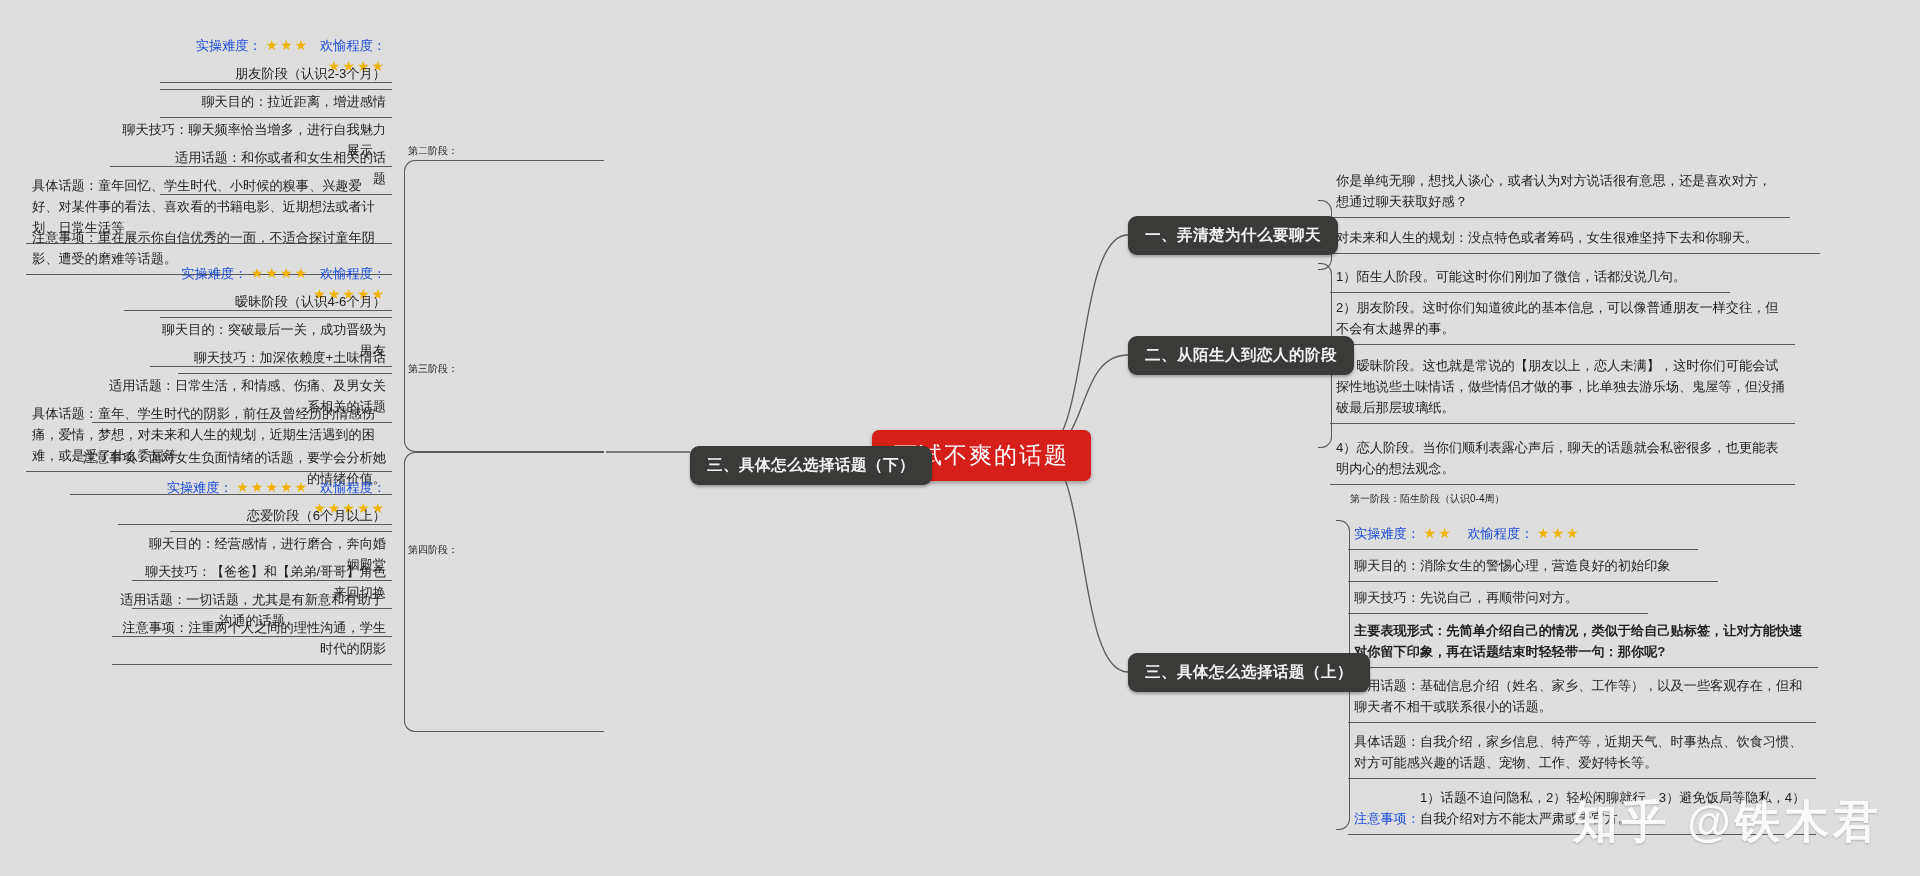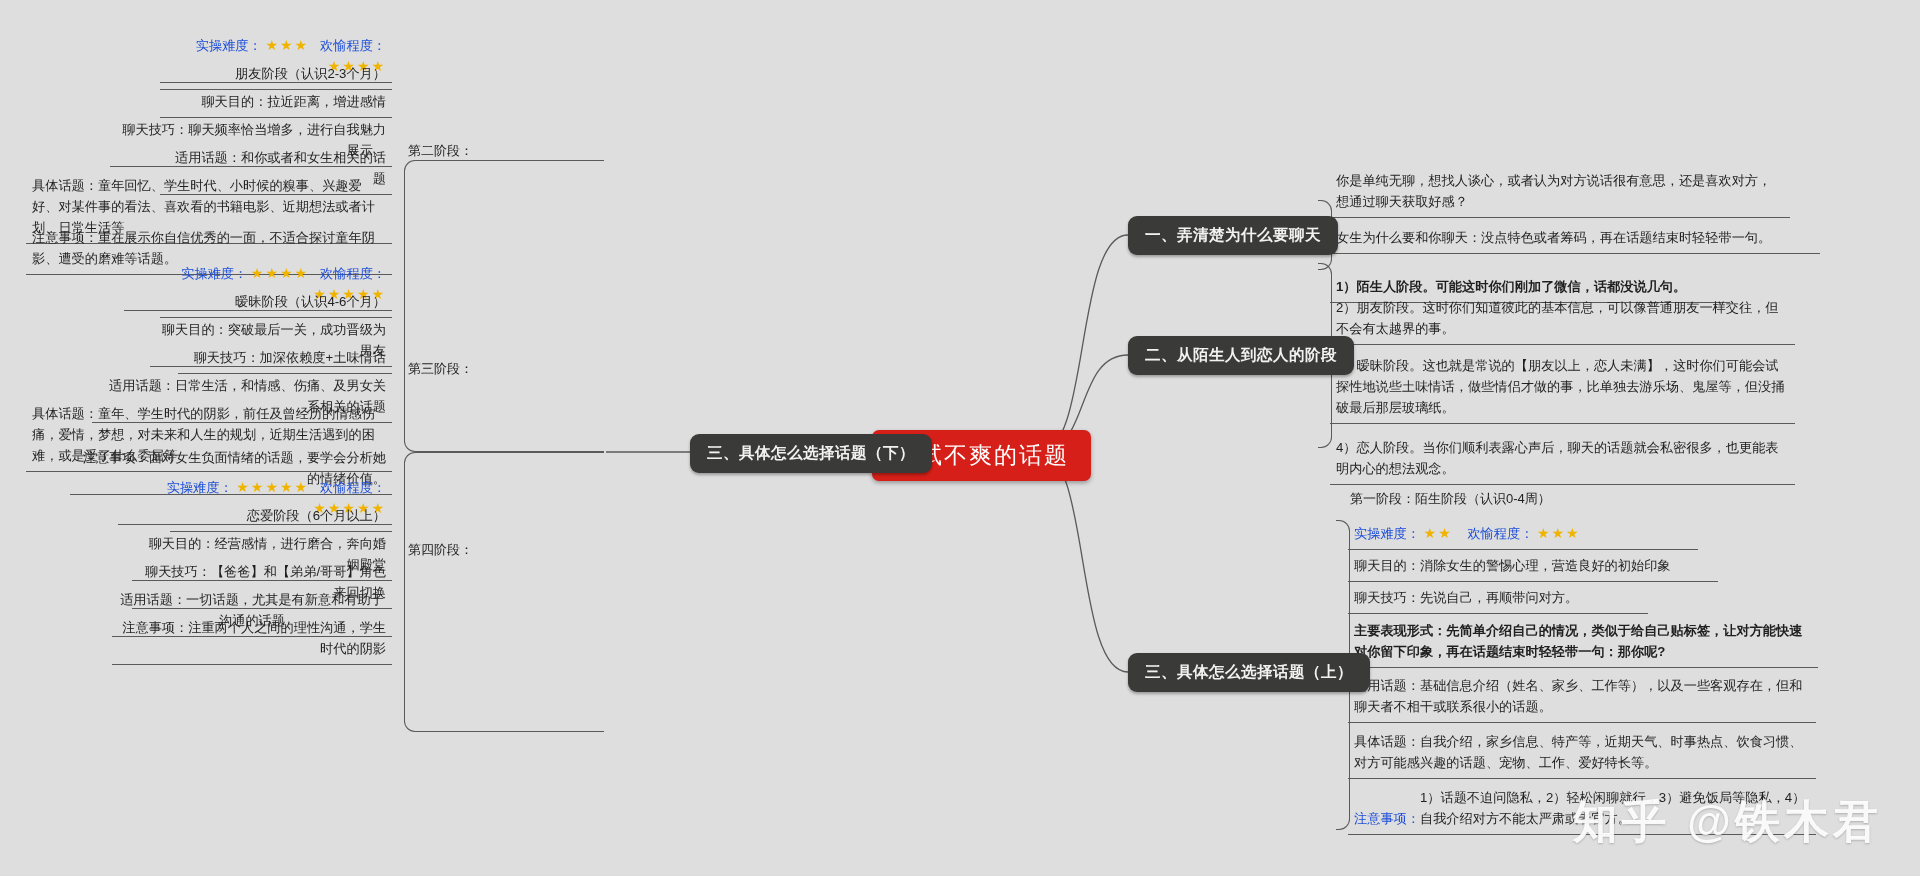--- a/index.html
+++ b/index.html
@@ -51,21 +51,21 @@
     padding:5px 6px 5px 6px;
     border-bottom:1.3px solid #5a5a5a;
     box-sizing:border-box;
     z-index:4;
   }
   .leaf.rt{text-align:right;}
 
   
   .plainlabel{
     position:absolute;
-    font-size:13px;
+    font-size:10px;
     color:#1f1f1f;
     line-height:21px;
     z-index:4;
     white-space:nowrap;
   }
 
   
   .bracket{
     position:absolute;
     border:1.3px solid #5a5a5a;
@@ -118,31 +118,31 @@
     <span>一、弄清楚为什么要聊天</span>
   </div>
   <div class="bracket right-open" style="left:1318px;top:200px;width:14px;height:70px;"></div>
   <svg class="links" viewBox="0 0 1920 876">
     <path d="M1307 235 L1318 235" stroke="#5a5a5a" stroke-width="1.3" fill="none"></path>
   </svg>
   <div class="leaf" style="left:1330px;top:165px;width:460px;">
     <span>你是单纯无聊，想找人谈心，或者认为对方说话很有意思，还是喜欢对方，想通过聊天获取好感？</span>
   </div>
   <div class="leaf" style="left:1330px;top:222px;width:490px;">
-    <span>女生为什么要和你聊天：没点特色或者筹码，再在话题结束时轻轻带一句。</span>
+    <span>对未来和人生的规划：没点特色或者筹码，女生很难坚持下去和你聊天。</span>
   </div>
 
   <div class="l1-node" style="left:1128px;top:336px;">
     <span>二、从陌生人到恋人的阶段</span>
   </div>
   <div class="bracket right-open" style="left:1318px;top:263px;width:14px;height:185px;"></div>
   <svg class="links" viewBox="0 0 1920 876">
     <path d="M1320 355 L1332 355" stroke="#5a5a5a" stroke-width="1.3" fill="none"></path>
   </svg>
-  <div class="leaf" style="left:1330px;top:271px;width:400px;font-weight:bold;">
+  <div class="leaf" style="left:1330px;top:261px;width:400px;">
     <span>1）陌生人阶段。可能这时你们刚加了微信，话都没说几句。</span>
   </div>
   <div class="leaf" style="left:1330px;top:292px;width:465px;">
     <span>2）朋友阶段。这时你们知道彼此的基本信息，可以像普通朋友一样交往，但不会有太越界的事。</span>
   </div>
   <div class="leaf" style="left:1330px;top:350px;width:465px;">
     <span>3）暧昧阶段。这也就是常说的【朋友以上，恋人未满】，这时你们可能会试探性地说些土味情话，做些情侣才做的事，比单独去游乐场、鬼屋等，但没捅破最后那层玻璃纸。</span>
   </div>
   <div class="leaf" style="left:1330px;top:432px;width:465px;">
     <span>4）恋人阶段。当你们顺利表露心声后，聊天的话题就会私密很多，也更能表明内心的想法观念。</span>
@@ -182,21 +182,21 @@
   </div>
   <div class="leaf" style="left:1348px;top:726px;width:468px;">
     <span>具体话题：自我介绍，家乡信息、特产等，近期天气、时事热点、饮食习惯、对方可能感兴趣的话题、宠物、工作、爱好特长等。</span>
   </div>
 
   <div class="leaf" style="left:1348px;top:782px;width:468px;">
     <span class="star-label" style="float:left;margin-top:21px;">注意事项：</span>
     <span style="display:block;margin-left:36px;">1）话题不迫问隐私，2）轻松闲聊就行，3）避免饭局等隐私，4）自我介绍对方不能太严肃或者官方。</span>
   </div>
 
-  <div class="l1-node" style="left:690px;top:434px;">
+  <div class="l1-node" style="left:690px;top:446px;">
     <span>三、具体怎么选择话题（下）</span>
   </div>
 
   <div class="bracket left-open" style="left:404px;top:160px;width:200px;height:292px;"></div>
   <div class="bracket left-open" style="left:404px;top:452px;width:200px;height:280px;"></div>
 
   <div class="plainlabel" style="left:408px;top:140px;">
     <span>第二阶段：</span>
   </div>
   <div class="plainlabel" style="left:408px;top:358px;">

